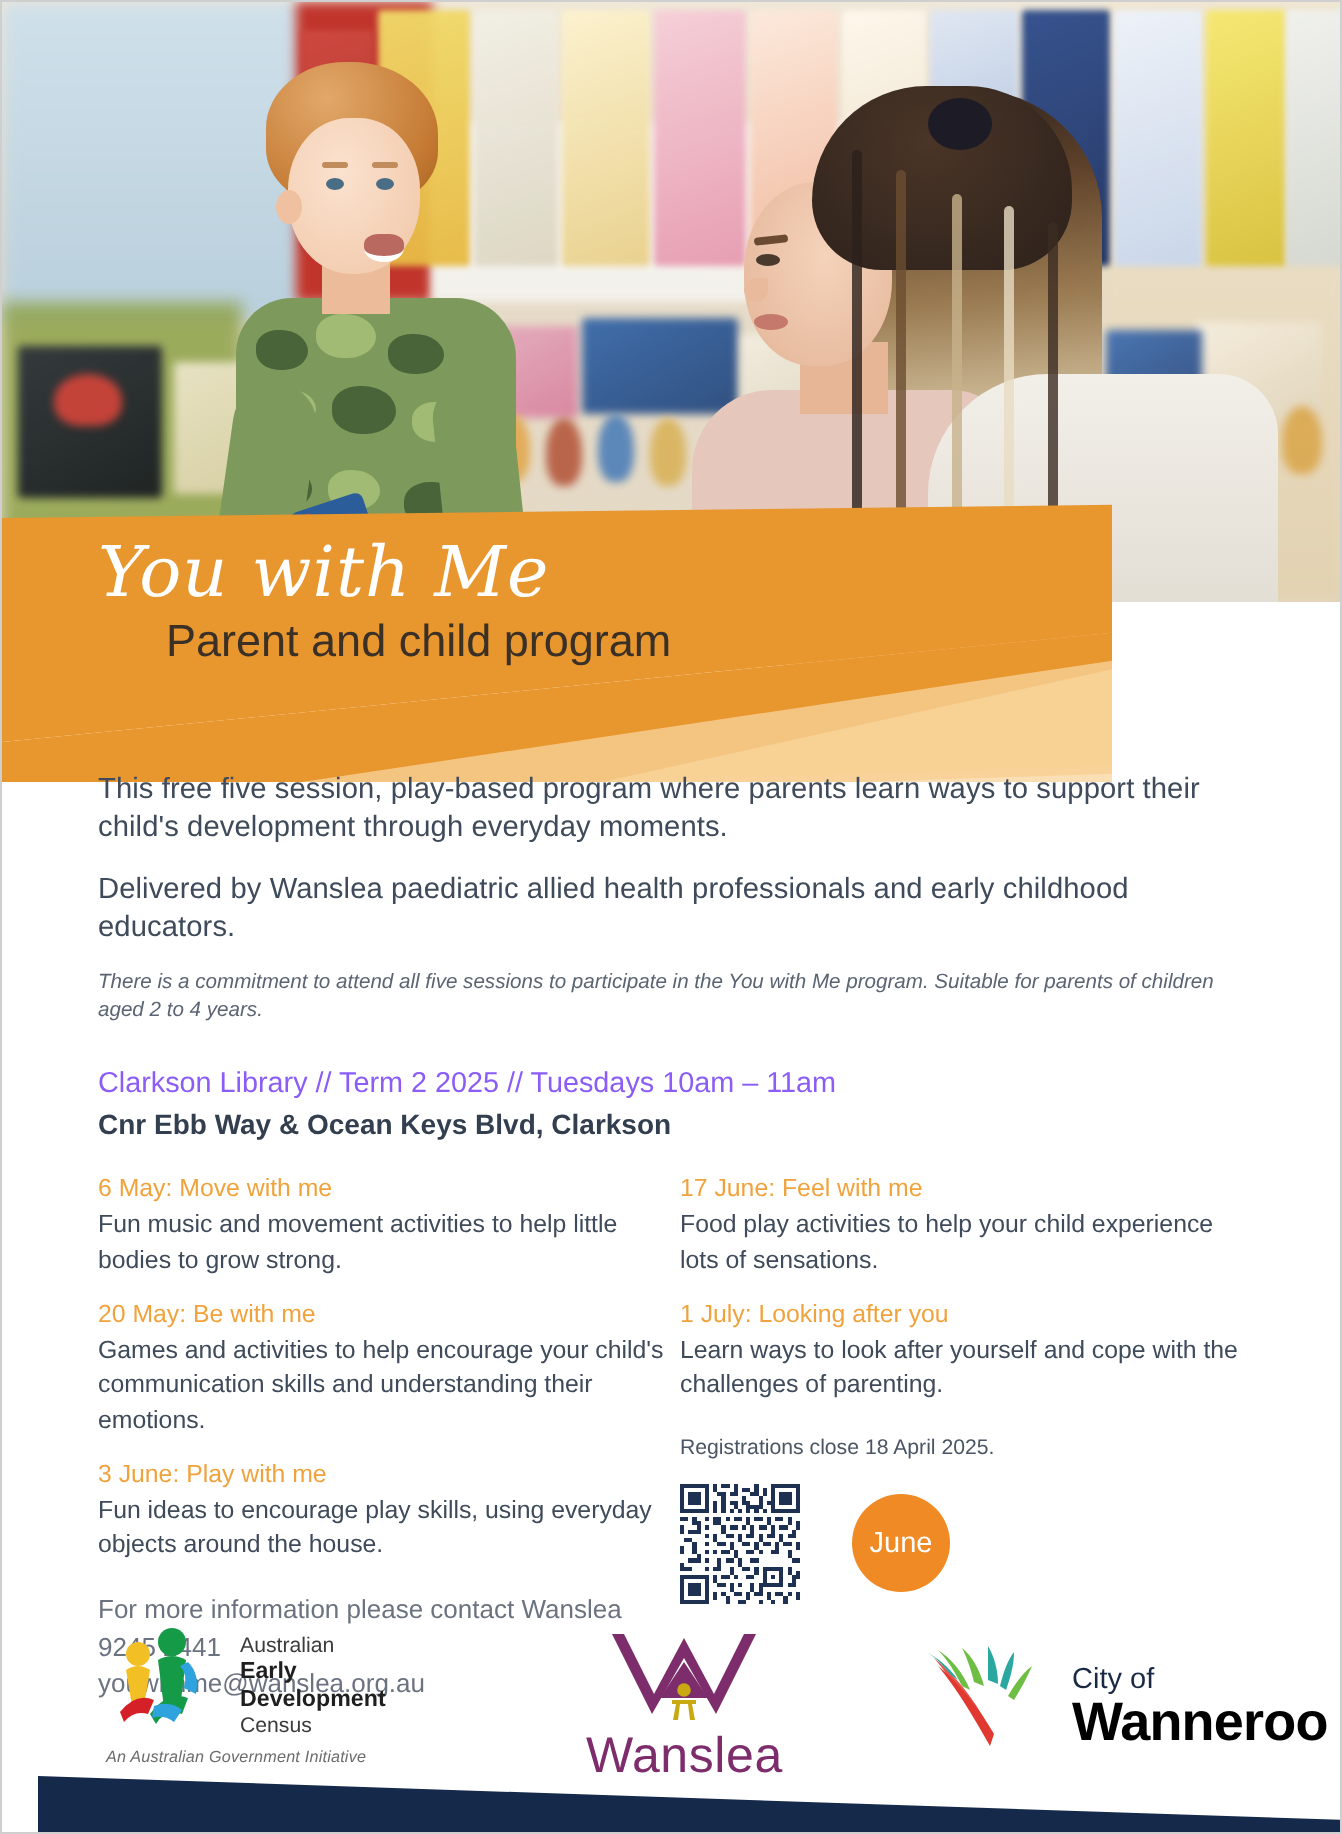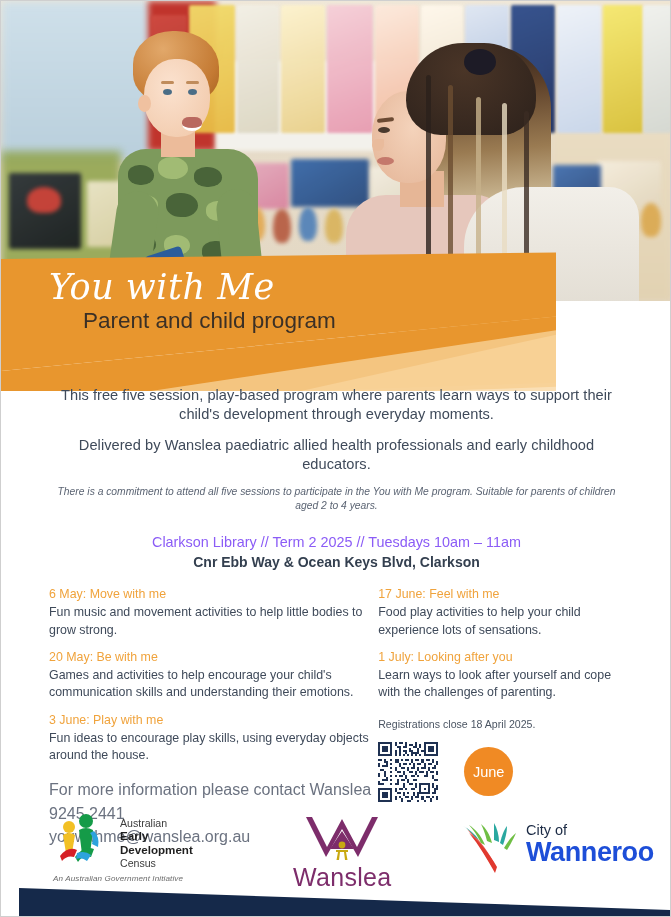--- a/index.html
+++ b/index.html
@@ -85,37 +85,37 @@
   
   .rshelf{position:absolute;right:0;top:0;width:120px;height:300px;
      background:linear-gradient(180deg,#efe4cf,#e2d2b2);filter:blur(3px);}
 
   
   .banner-wrap{position:absolute;left:0;top:250px;width:555px;height:140px;overflow:hidden;}
 
   
   .content{position:absolute;left:0;top:385px;width:671px;}
   .pad{padding:0 48px;}
-  p{margin:0;text-align:center;}
+  p{margin:0;}
   .lead{color:#3f4a5a;font-size:14.6px;line-height:1.32;margin-bottom:11px;letter-spacing:.05px;}
   .fineprint{color:#5b6473;font-size:10.3px;font-style:italic;line-height:1.34;margin-top:9px;}
 
   .where{margin-top:20px;}
   .where-line1{color:#8b5cf6;font-size:14.4px;line-height:1.35;}
   .where-line2{color:#333f4f;font-size:14px;font-weight:bold;line-height:1.45;}
 
   .cols{display:flex;margin-top:14px;gap:7px;}
   .col{flex:1;}
   .sess{margin-bottom:10px;}
   .sess-title{color:#f0a33c;font-size:12.4px;line-height:1.45;}
   .sess-body{color:#3f4a5a;font-size:12.4px;line-height:1.40;}
 
   .regclose{color:#4b5563;font-size:10.6px;margin-top:16px;}
 
-  .contact{color:#6b7280;font-size:16px;line-height:1.45;margin-top:14px;}
+  .contact{color:#6b7280;font-size:13px;line-height:1.45;margin-top:14px;}
   .contact div{white-space:nowrap;}
 
   
   .qrrow{display:flex;align-items:center;gap:26px;margin-top:12px;}
   .qr{width:60px;height:60px;display:block;}
   .free{
     width:49px;height:49px;border-radius:50%;
     background:#f08a24;color:#fff;font-size:14.5px;
     display:flex;align-items:center;justify-content:center;
   }
@@ -124,24 +124,24 @@
   .logos{position:absolute;left:0;top:808px;width:671px;height:92px;}
   .logo{position:absolute;}
   .aedc{left:52px;top:2px;}
   .aedc-row{display:flex;align-items:flex-end;gap:9px;}
   .aedc-txt{font-size:10.6px;line-height:1.17;color:#3b3b3b;}
   .aedc-txt b{font-size:11.6px;color:#1f1f1f;}
   .aedc-sub{font-size:8.1px;color:#6c6c6c;margin-top:5px;font-style:italic;letter-spacing:.1px;}
   .wanslea{left:292px;top:6px;text-align:center;}
   .wanslea-word{font-size:25px;color:#7d2d6b;letter-spacing:.3px;margin-top:-4px;}
   .wanneroo{left:460px;top:14px;}
-  .wanneroo-row{display:flex;align-items:flex-start;gap:5px;}
+  .wanneroo-row{display:flex;align-items:flex-end;gap:15px;}
   .wanneroo-txt{line-height:1;}
   .w-city{font-size:14.5px;color:#1b2a44;}
-  .w-name{font-size:27px;font-weight:bold;color:#1d4ed8;letter-spacing:-.4px;margin-top:1px;}
+  .w-name{font-size:27px;font-weight:bold;color:#000000;letter-spacing:-.4px;margin-top:1px;}
 
   
   .navybar{position:absolute;left:0;bottom:0;width:671px;height:36px;}
 </style>
 </head>
 <body>
 
 <div class="page">
 
   <div class="hero">

